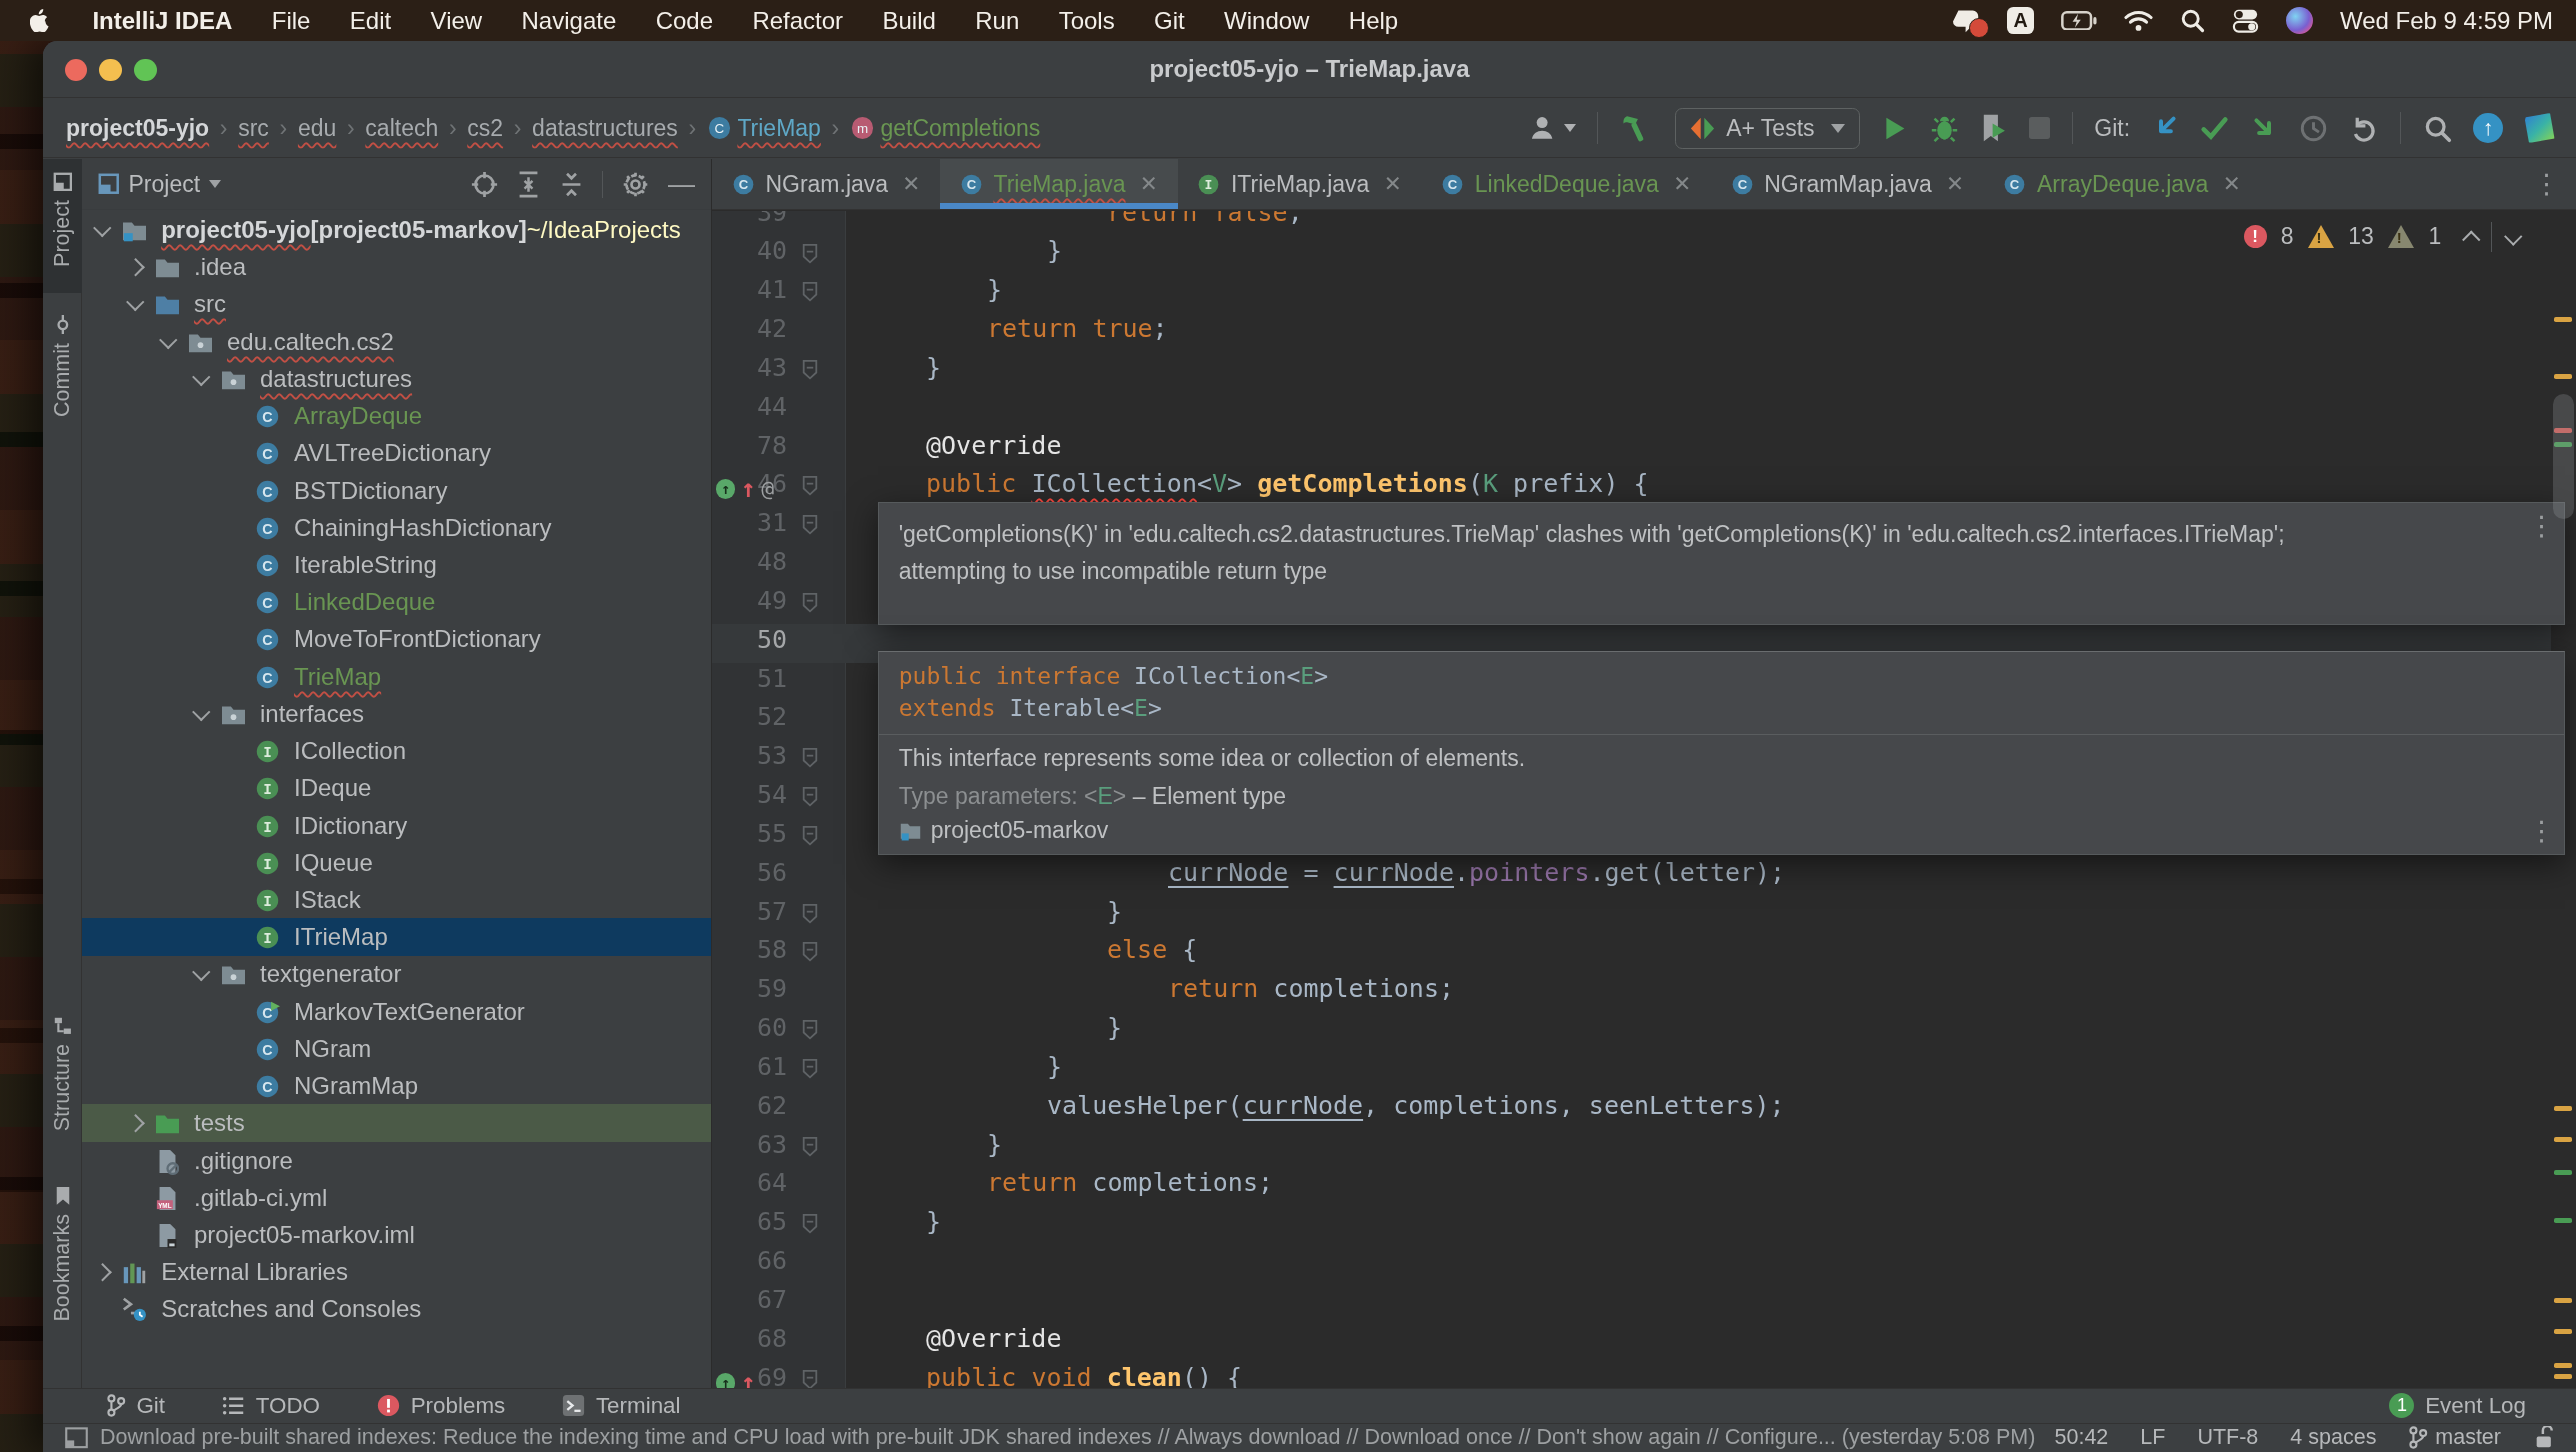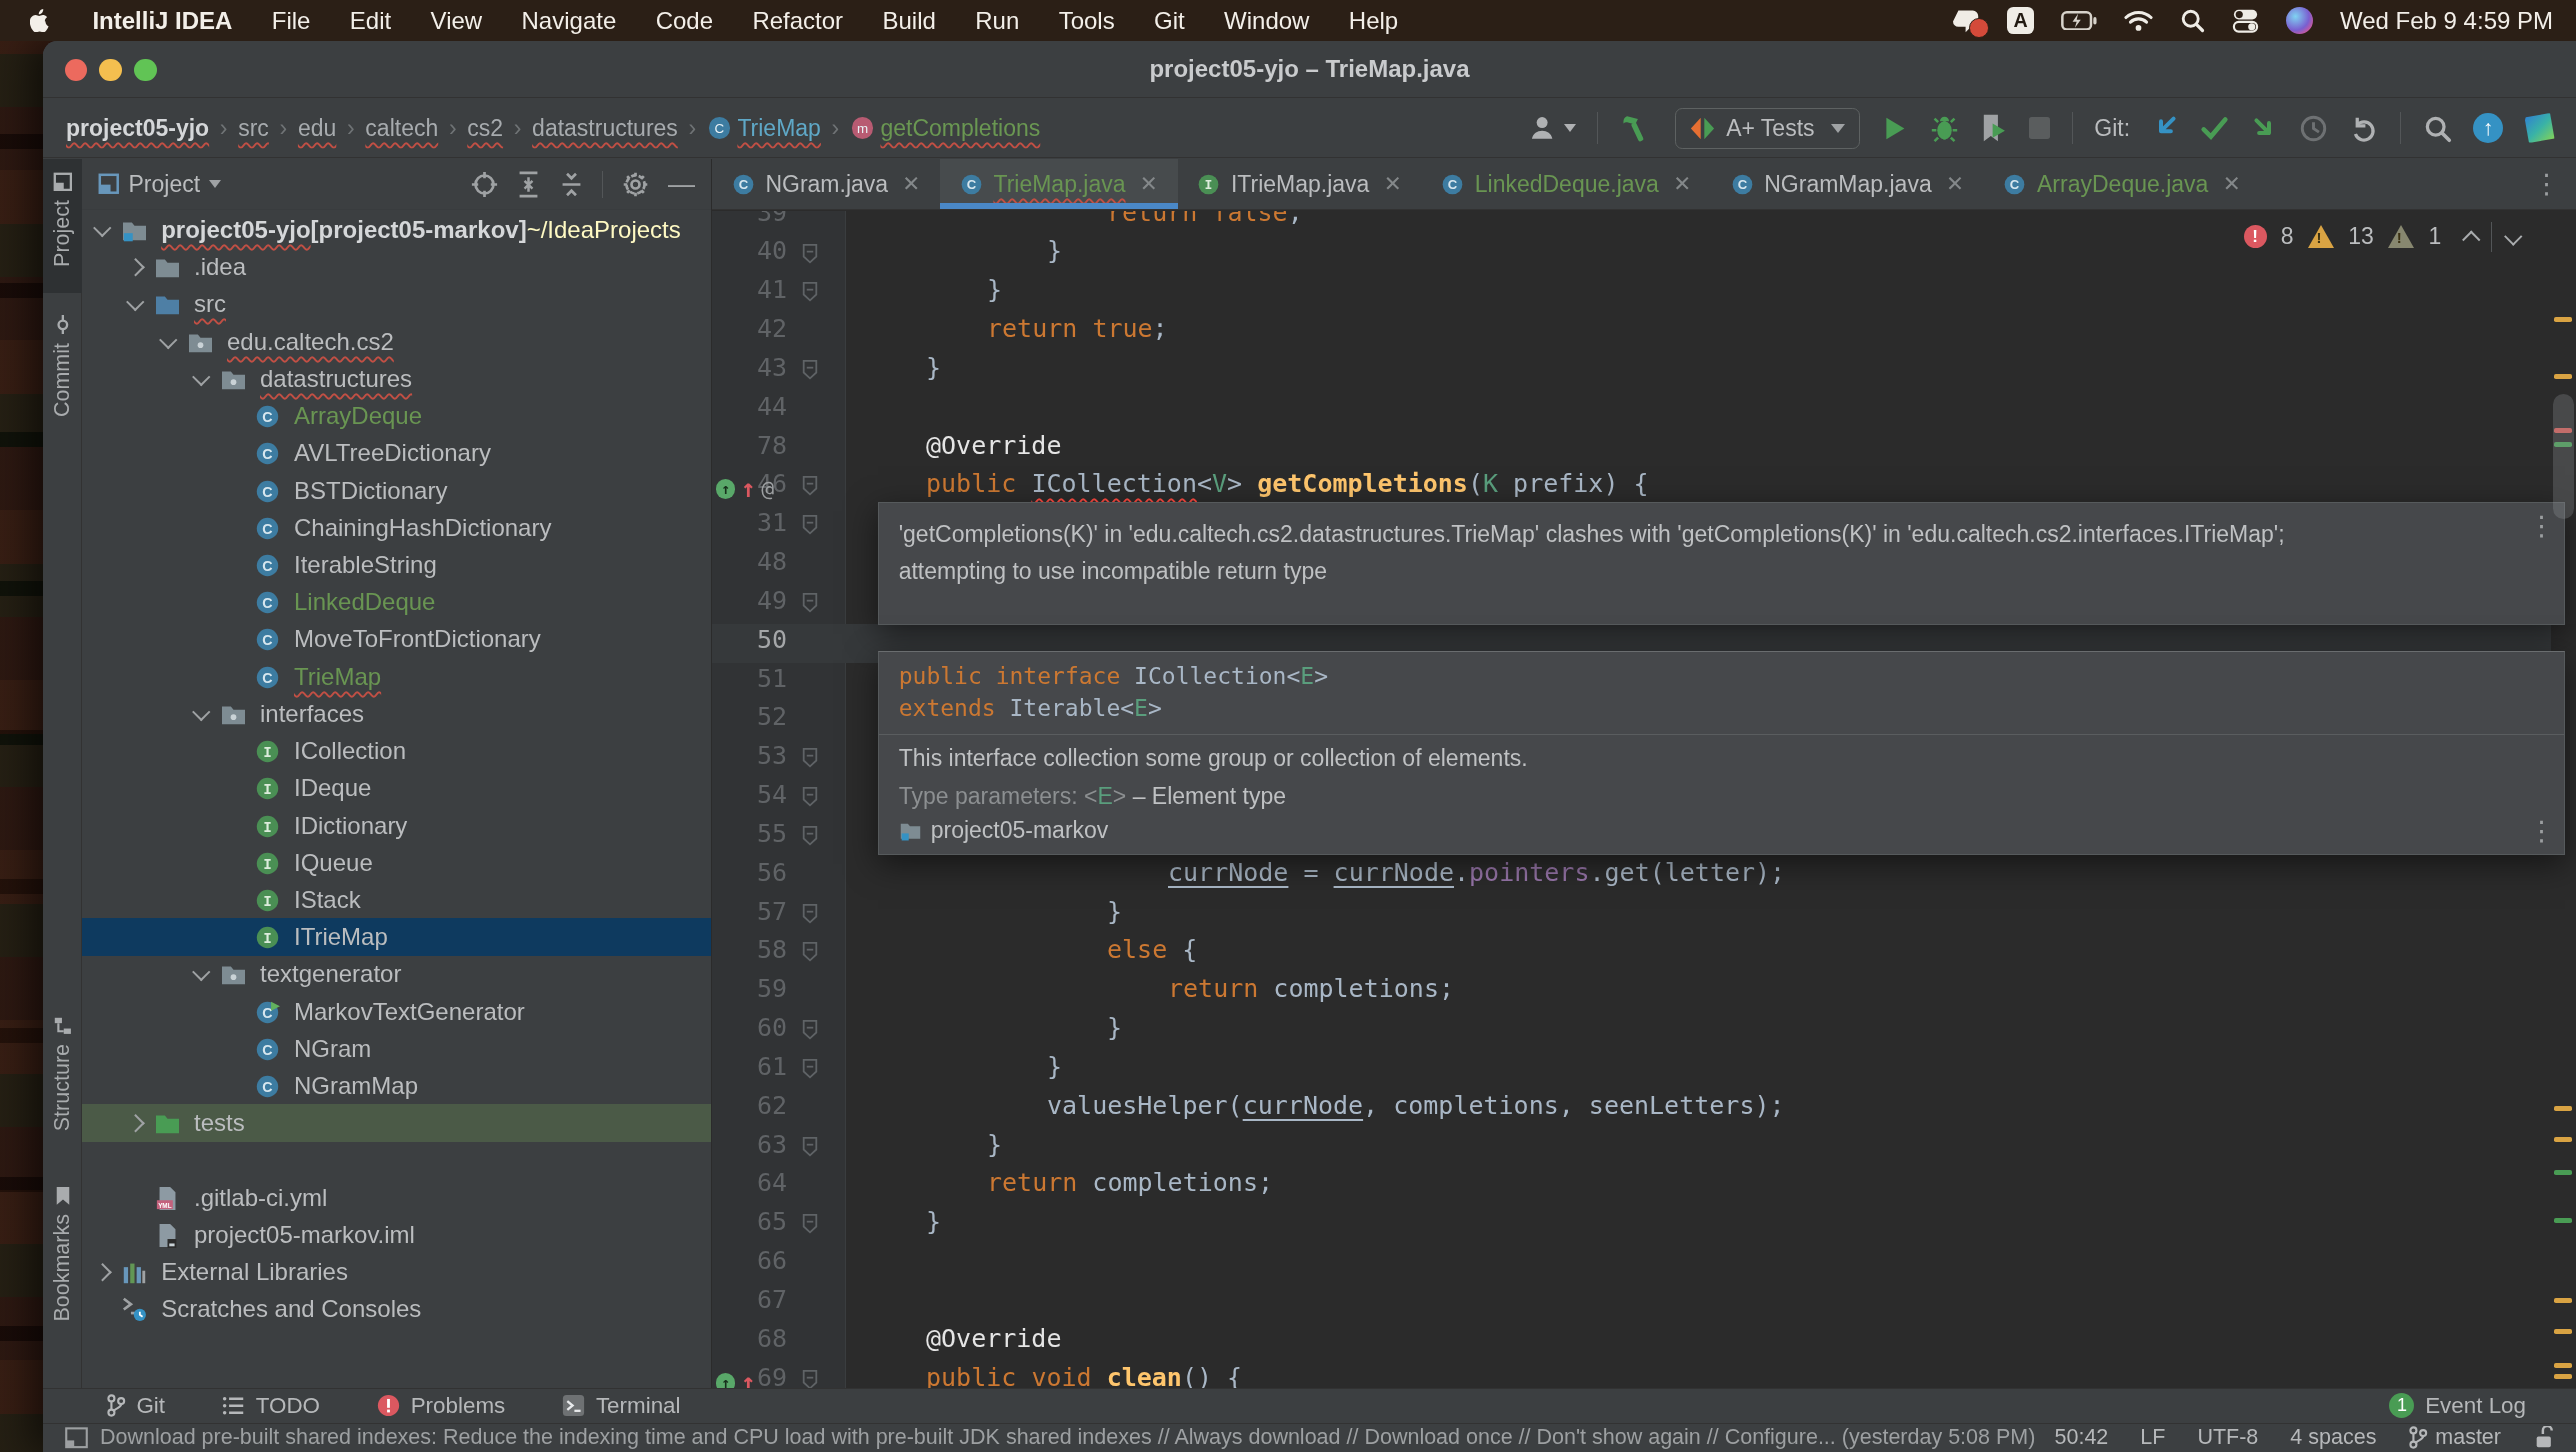--- a/index.html
+++ b/index.html
@@ -637,20 +637,31 @@
             <span class="chevslot">
               <span class="tchev right"></span>
             </span>
             <span class="icslot">
               <svg width="27" height="23" viewBox="0 0 15 13">
                 <path d="M1 2 h5 l1.5 1.8 H14 v8.2 H1z" fill="#499c54"></path>
               </svg>
             </span>
             <span class="lbl  " style="">tests</span>
           </div>
+          <div class="trow" style="top: 931px; padding-left: 40px;">
+            <span class="chevslot"></span>
+            <span class="icslot">
+              <svg width="23" height="27" viewBox="0 0 13 15">
+                <path d="M2 1 h6 l3 3 v10 H2z" fill="#8d9aa3"></path>
+                <circle cx="9.5" cy="11.5" r="3" fill="none" stroke="#5f6d76" stroke-width="1.3"></circle>
+                <path d="M7.5 13.5 L11.5 9.5" stroke="#5f6d76" stroke-width="1.3"></path>
+              </svg>
+            </span>
+            <span class="lbl  " style="">.gitignore</span>
+          </div>
           <div class="trow" style="top: 968px; padding-left: 40px;">
             <span class="chevslot"></span>
             <span class="icslot">
               <svg width="23" height="27" viewBox="0 0 13 15" style="font-size:27px">
                 <path d="M2 1 h6 l3 3 v10 H2z" fill="#8d9aa3"></path>
                 <rect x="0.5" y="8.5" width="9" height="5" fill="#c4617c"></rect>
                 <text x="5" y="12.6" font-size="3.6" font-weight="bold" fill="#fff" text-anchor="middle" font-family="Liberation Sans">YML</text>
               </svg>
             </span>
             <span class="lbl  " style="">.gitlab-ci.yml</span>
@@ -985,21 +996,21 @@
         <div class="popup" style="left:166px; top:291px; width:1687px; height:123px; padding:12.5px 54px 0 19.7px;">
           <div style="line-height:37px;">'getCompletions(K)' in 'edu.caltech.cs2.datastructures.TrieMap' clashes with 'getCompletions(K)' in 'edu.caltech.cs2.interfaces.ITrieMap';</div>
           <div style="line-height:37px;">attempting to use incompatible return type</div>
           <span class="kebab" style="top:7.2px;">⋮</span>
         </div>
 
         <div class="popup" style="left:166px; top:440px; width:1687px; height:204px; border-top:0.9px solid #6a6d6f;">
           <div class="docsig" style="position:absolute; left:19.7px; top:10.7px;"><span class="c-kw">public</span><span class="c-pl"> </span><span class="c-kw">interface</span><span class="c-pl"> ICollection&lt;</span><span class="c-tp">E</span><span class="c-pl">&gt;</span></div>
           <div class="docsig" style="position:absolute; left:19.7px; top:43px;"><span class="c-kw">extends</span><span class="c-pl"> Iterable&lt;</span><span class="c-tp">E</span><span class="c-pl">&gt;</span></div>
           <div class="docdiv" style="top:82px;"></div>
-          <div style="position:absolute; left:19.7px; top:93px;">This interface collection some group or collection of elements.</div>
+          <div style="position:absolute; left:19.7px; top:93px;">This interface represents some idea or collection of elements.</div>
           <div style="position:absolute; left:19.7px; top:131px;">
             <span class="graylbl">Type parameters:</span>
             <span class="graylbl"> &lt;</span><span class="c-tp">E</span><span class="graylbl">&gt;</span><span> – Element type</span>
           </div>
           <div style="position:absolute; left:19.7px; top:165px; display:flex; align-items:center; gap:9px;">
             <svg width="23" height="21.5" viewBox="0 0 13 12">
                 <path d="M1 2 h4 l1.2 1.5 H12 v7 H1z" fill="#7e8c93"></path>
                 <rect x="1.5" y="7.5" width="4" height="4" fill="#3592c4"></rect>
               </svg>
             <span>project05-markov</span>

